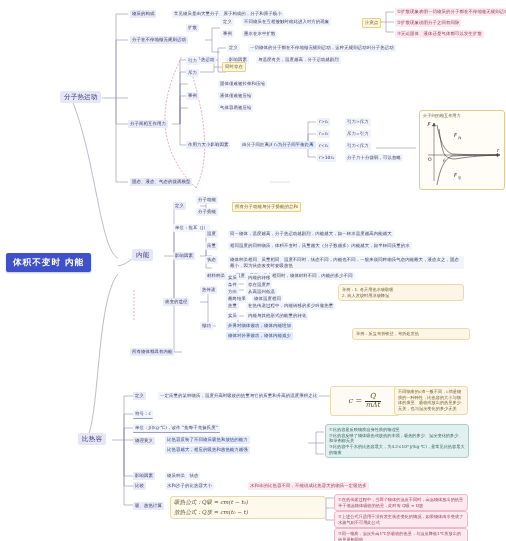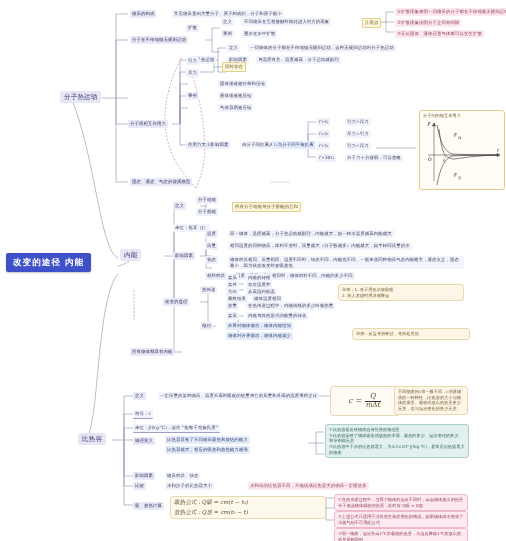--- a/index.html
+++ b/index.html
@@ -146,24 +146,24 @@
     <g fill="none" stroke="#d98ca5" stroke-width="0.7" stroke-dasharray="2 1.5">
       <path d="M196 188 C 168 160 150 120 182 56"></path>
       <path d="M196 188 C 210 160 206 120 192 74"></path>
       <path d="M134 290 L 134 320"></path>
     </g>
     <g fill="none" stroke="#b8b8cc" stroke-width="0.5">
       <path d="M270 182 H 290"></path>
     </g>
   </svg>
 
-  <div class="chip root" style="left:6px;top:253px;">改变的途径 内能</div>
+  <div class="chip root" style="left:6px;top:253px;">体积不变时 内能</div>
 
   <div class="chip lvl1" style="left:60px;top:91px;">分子热运动</div>
-  <div class="chip lvl1" style="left:120px;top:249px;">内能</div>
+  <div class="chip lvl1" style="left:132px;top:249px;">内能</div>
   <div class="chip lvl1" style="left:78px;top:433px;">比热容</div>
 
   <div class="chip lvl2" style="left:130px;top:10px;">物质的构成</div>
   <div class="chip leaf" style="left:172px;top:10px;">常见物质是由大量分子、原子构成的，分子和原子极小</div>
 
   <div class="chip lvl2" style="left:130px;top:36px;">分子在不停地做无规则运动</div>
 
   <div class="chip lvl3" style="left:186px;top:24px;">扩散</div>
   <div class="chip leaf" style="left:221px;top:18px;">定义</div>
   <div class="chip leaf" style="left:242px;top:18px;">不同物质在互相接触时彼此进入对方的现象</div>

